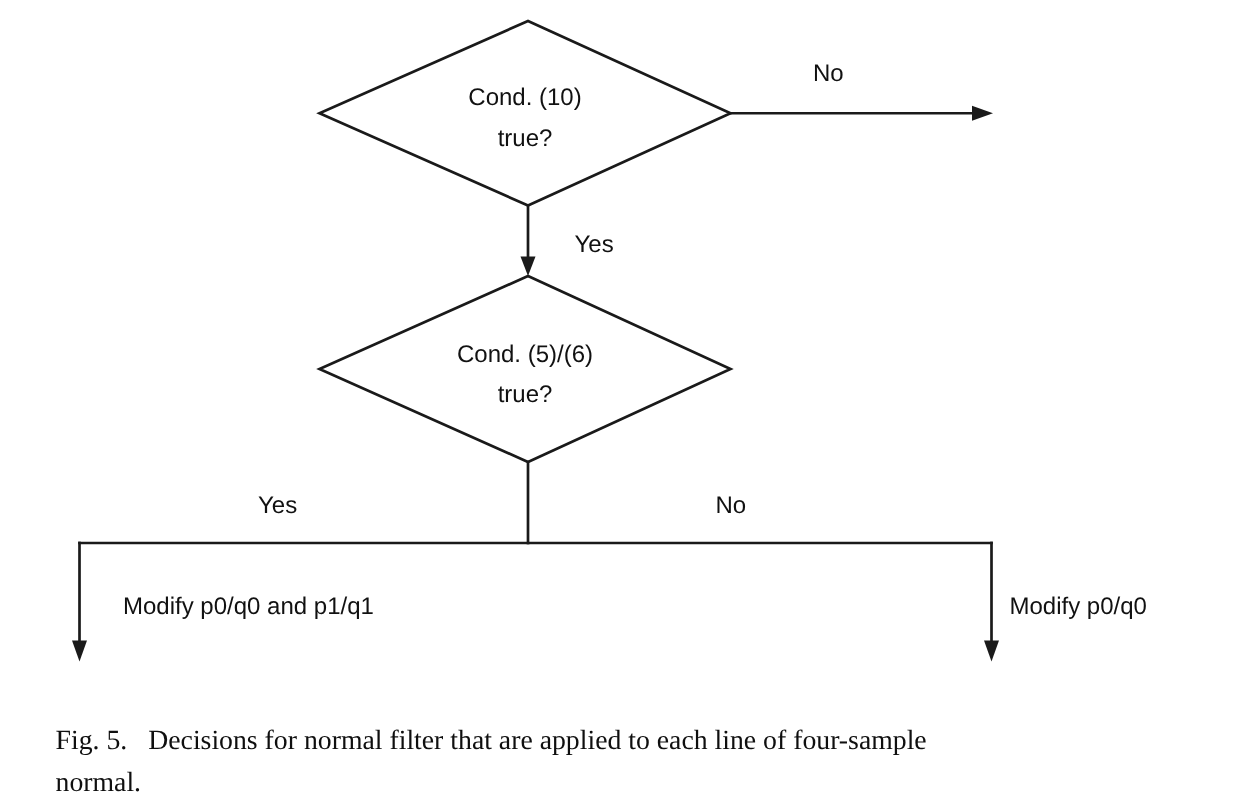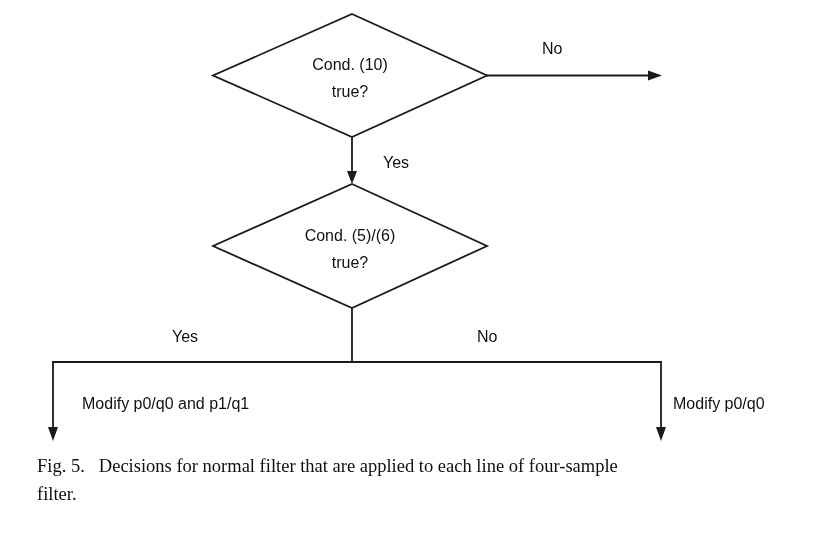--- a/index.html
+++ b/index.html
@@ -39,21 +39,21 @@
     font-family: "Liberation Sans", sans-serif;
     font-size: 16px;
     fill: #111111;
   }
   .flowchart-svg text.node-text {
     text-anchor: middle;
   }
   .caption {
     position: absolute;
     left: 37px;
-    top: 452px;
+    top: 480px;
     width: 780px;
     font-family: "Liberation Serif", serif;
     font-size: 18.5px;
     line-height: 28px;
     color: #0f0f0f;
   }
   .caption .fig-label {
     margin-right: 14px;
   }
 </style>
@@ -105,17 +105,17 @@
       <text x="477" y="342">No</text>
       <text x="673" y="409">Modify p0/q0</text>
     </g>
   </svg>
 
   <div class="caption">
     <div>
       <span class="fig-label">Fig. 5.</span><span>Decisions for normal filter that are applied to each line of four-sample</span>
     </div>
     <div>
-      <span>filter.</span>
+      <span>normal.</span>
     </div>
   </div>
 
 </div>
 
 </body></html>

